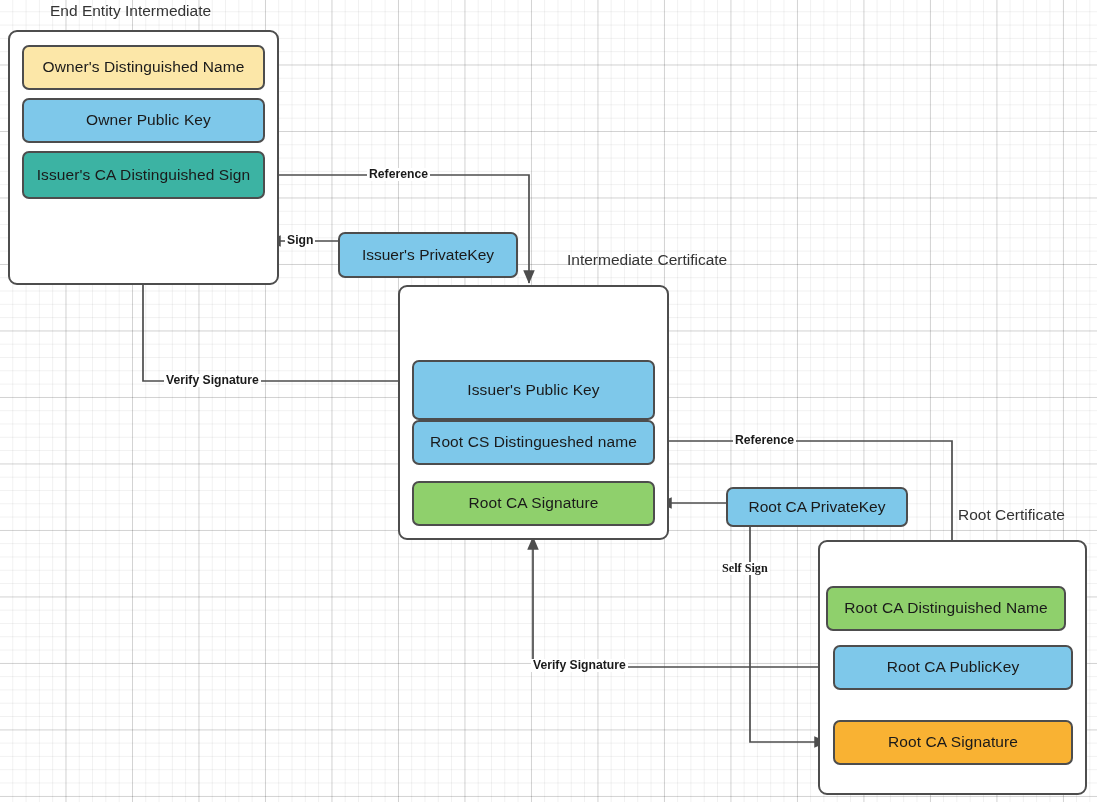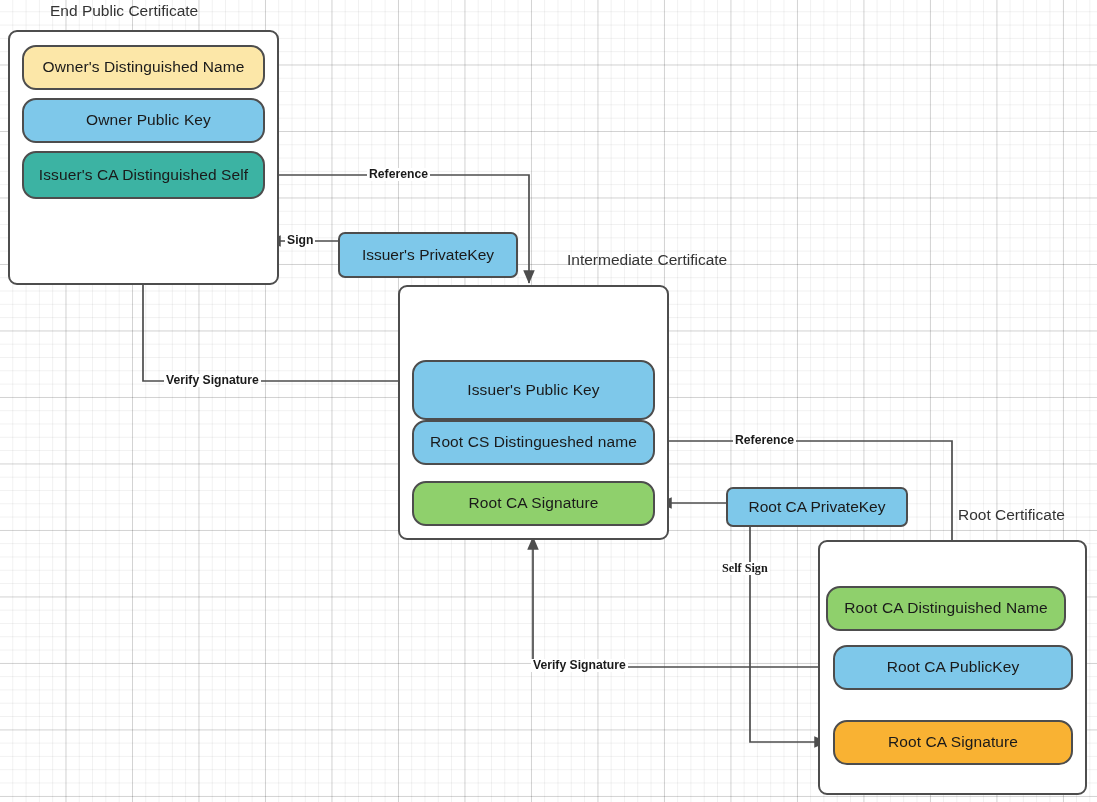--- a/index.html
+++ b/index.html
@@ -35,21 +35,21 @@
     position:absolute;
     background:#ffffff;
     border:2.2px solid #4d4d4d;
     border-radius:9px;
     box-sizing:border-box;
   }
   .field{
     position:absolute;
     box-sizing:border-box;
     border:2.2px solid #4d4d4d;
-    border-radius:14px;
+    border-radius:7px;
     display:flex;
     align-items:center;
     justify-content:center;
     text-align:center;
     color:#1a1a1a;
     font-size:15.5px;
     line-height:1.18;
     padding:0 6px;
     letter-spacing:0.1px;
   }
@@ -105,33 +105,33 @@
       <path d="M655,441 L952,441 L952,596" marker-end="url(#arrowhead)"></path>
 
       <path d="M726,503 L659,503" marker-end="url(#arrowhead)"></path>
 
       <path d="M750,521 L750,742 L827,742" marker-end="url(#arrowhead)"></path>
 
       <path d="M834,667 L533,667 L533,537" marker-end="url(#arrowhead)"></path>
     </g>
   </svg>
 
-  <div class="grp-title" style="left:50px;top:2px;">End Public Certificate</div>
+  <div class="grp-title" style="left:50px;top:2px;">End Entity Intermediate</div>
 
   <div class="grp-title" style="left:567px;top:251px;">Intermediate Certificate</div>
 
   <div class="grp-title" style="left:958px;top:506px;">Root Certificate</div>
 
   <div class="container-box" style="left:8px;top:30px;width:271px;height:255px;"></div>
 
   <div class="field" style="left:22px;top:45px;width:243px;height:45px;background:#fce7a8;">Owner's Distinguished Name</div>
 
   <div class="field" style="left:22px;top:98px;width:243px;height:45px;background:#7ec8ea;padding-left:16px;">Owner Public  Key</div>
 
-  <div class="field" style="left:22px;top:151px;width:243px;height:48px;background:#3cb3a3;">Issuer's CA Distinguished Self</div>
+  <div class="field" style="left:22px;top:151px;width:243px;height:48px;background:#3cb3a3;">Issuer's CA Distinguished Sign</div>
 
 
   <div class="keybox" style="left:338px;top:224px;width:180px;height:46px;margin-top:8px;">Issuer's PrivateKey</div>
 
   <div class="container-box" style="left:398px;top:285px;width:271px;height:255px;"></div>
 
 
   <div class="field" style="left:412px;top:360px;width:243px;height:60px;background:#7ec8ea;">Issuer's Public  Key</div>
 
   <div class="field" style="left:412px;top:420px;width:243px;height:45px;background:#7ec8ea;">Root CS Distingueshed name</div>

